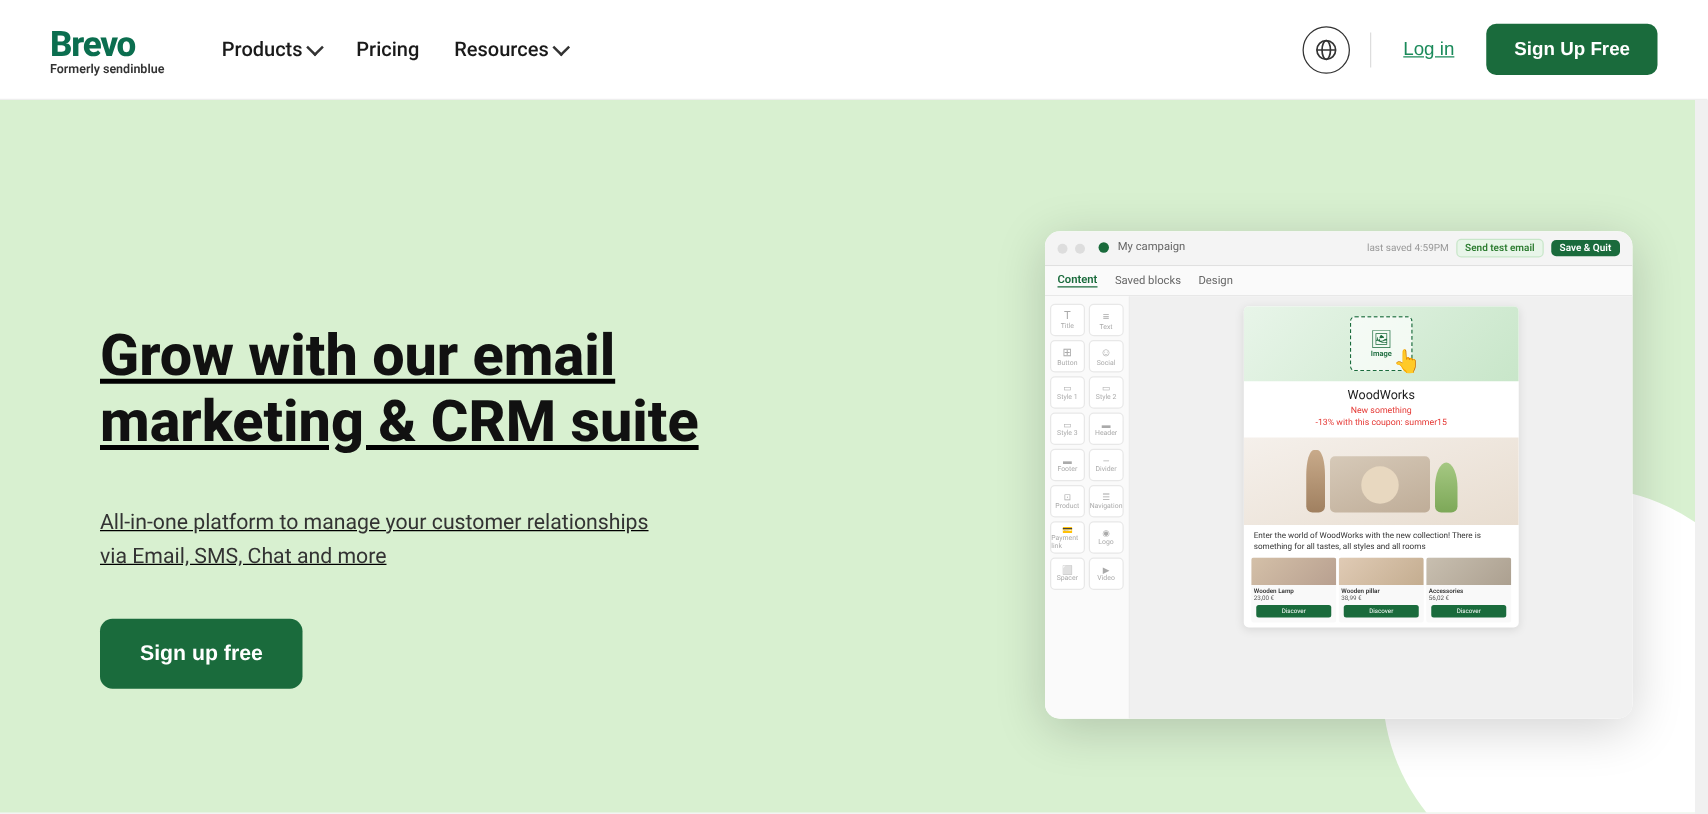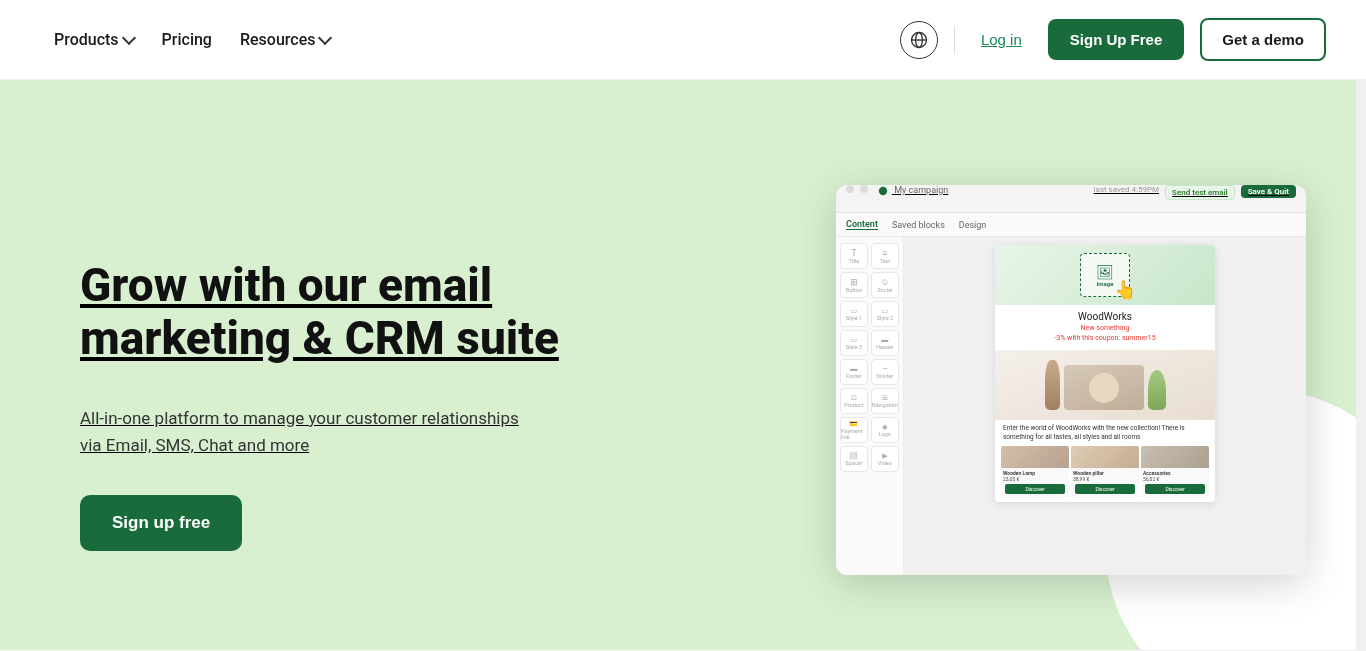--- a/index.html
+++ b/index.html
@@ -135,24 +135,23 @@
       border-radius: 12px;
       box-shadow: 0 8px 40px rgba(0,0,0,0.18);
       overflow: hidden;
       z-index: 2;
     }
     .editor-topbar {
       height: 28px;
       background: #f4f4f4;
       border-bottom: 1px solid #e0e0e0;
       display: flex;
-      align-items: flex-start;
+      align-items: center;
       padding: 0 10px;
       gap: 6px;
-      text-decoration: underline;
     }
     .topbar-dot { width: 8px; height: 8px; border-radius: 50%; background: #ddd; }
     .topbar-title { font-size: 9px; color: #666; margin-left: 4px; flex: 1; }
     .topbar-saved { font-size: 8px; color: #999; }
     .topbar-send-btn {
       background: #e8f5e9; color: #2e7d32; font-size: 8px; font-weight: 600;
       border: 1px solid #c8e6c9; border-radius: 4px; padding: 2px 6px;
     }
     .topbar-save-btn {
       background: #1a6b3c; color: #fff; font-size: 8px; font-weight: 600;
@@ -309,20 +308,27 @@
       background: #bbb;
       border-radius: 5px;
       margin-top: 0;
     }
   </style>
 </head>
 <body>
 
 <nav class="navbar">
   <div class="nav-left">
+    <div class="logo-area">
+      <span class="logo-text">Brevo</span>
+      <span class="logo-sub">
+        <span>Formerly</span>
+        <span>sendinblue</span>
+      </span>
+    </div>
     <div class="nav-links">
       <a class="nav-item">
         <span>Products</span>
         <span class="chevron"></span>
       </a>
       <a class="nav-item">
         <span>Pricing</span>
       </a>
       <a class="nav-item">
         <span>Resources</span>
@@ -334,21 +340,20 @@
     <button class="globe-btn">
       <svg width="18" height="18" viewBox="0 0 24 24" fill="none" stroke="currentColor" stroke-width="1.8">
         <circle cx="12" cy="12" r="10"></circle>
         <ellipse cx="12" cy="12" rx="4.5" ry="10"></ellipse>
         <line x1="2" y1="12" x2="22" y2="12"></line>
       </svg>
     </button>
     <div class="divider-v"></div>
     <button class="login-btn">Log in</button>
     <button class="signup-btn">Sign Up Free</button>
-    <button class="demo-btn">Get a demo</button>
   </div>
 </nav>
 
 <section class="hero">
   <div class="hero-content">
     <h1 class="hero-title">Grow with our email marketing &amp; CRM suite</h1>
     <p class="hero-sub">All-in-one platform to manage your customer relationships via Email, SMS, Chat and more</p>
     <button class="hero-cta">Sign up free</button>
   </div>
 
@@ -452,21 +457,21 @@
               <div class="image-placeholder">
                 <span class="image-placeholder-icon">🖼</span>
                 <span class="image-placeholder-label">Image</span>
                 <span class="cursor-hand">👆</span>
               </div>
             </div>
 
             <div class="email-body-section">
               <div class="brand-name">WoodWorks</div>
               <div class="promo-text">New something</div>
-              <div class="promo-text">-3% with this coupon: summer15</div>
+              <div class="promo-text">-13% with this coupon: summer15</div>
             </div>
 
             <div class="email-furniture-img">
               <div class="furniture-items">
                 <div style="width:15px;height:50px;background:linear-gradient(180deg,#c8aa8a,#a08060);border-radius:40% 40% 5px 5px;"></div>
                 <div style="width:80px;height:45px;background:linear-gradient(160deg,#d6c9b8,#bfad98);border-radius:4px;display:flex;align-items:center;justify-content:center;">
                   <div style="width:30px;height:30px;background:#e8d8c0;border-radius:50%;"></div>
                 </div>
                 <div style="width:18px;height:40px;background:linear-gradient(180deg,#a5c882,#7da858);border-radius:50% 50% 5px 5px;"></div>
               </div>

